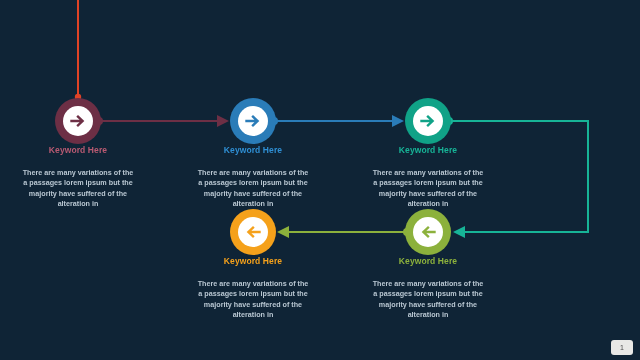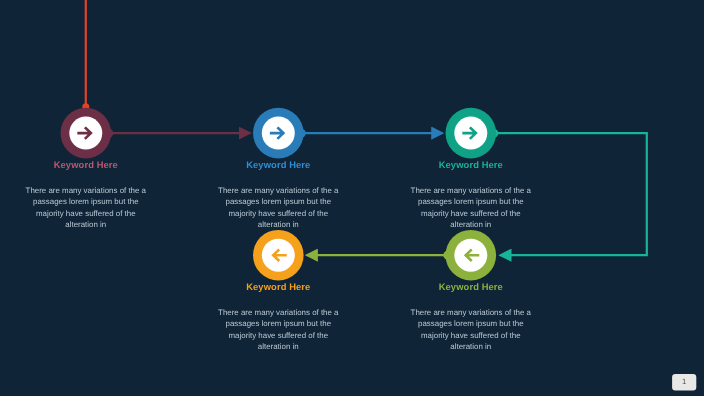--- a/index.html
+++ b/index.html
@@ -61,20 +61,21 @@
     letter-spacing: .1px;
     margin: 0 0 3px 0;
     line-height: 11px;
   }
   .card .body {
     font-size: 7.2px;
     line-height: 10.4px;
     color: #b9c7d2;
     margin: 12px;
     padding: 0 6px;
+    font-weight: bold;
   }
   #page-badge {
     position: absolute;
     right: 7px;
     bottom: 5px;
     width: 22px;
     height: 15px;
     border-radius: 3px;
     background: #e8e8e6;
     color: #4a4a4a;

